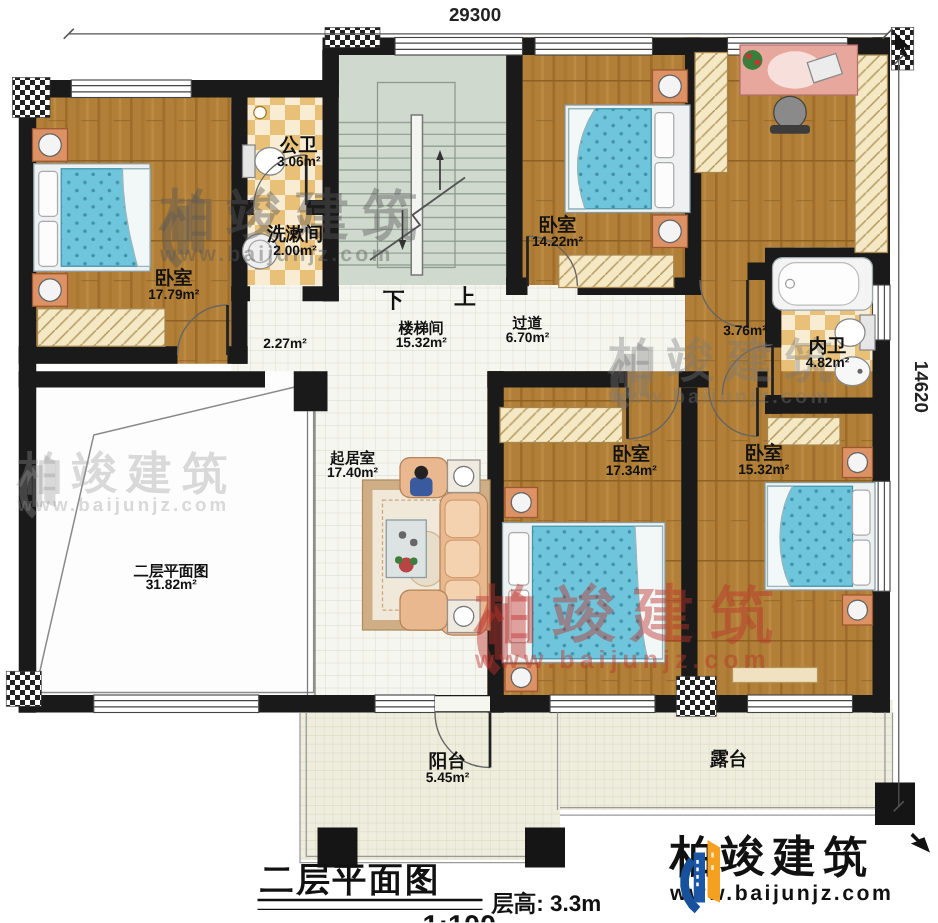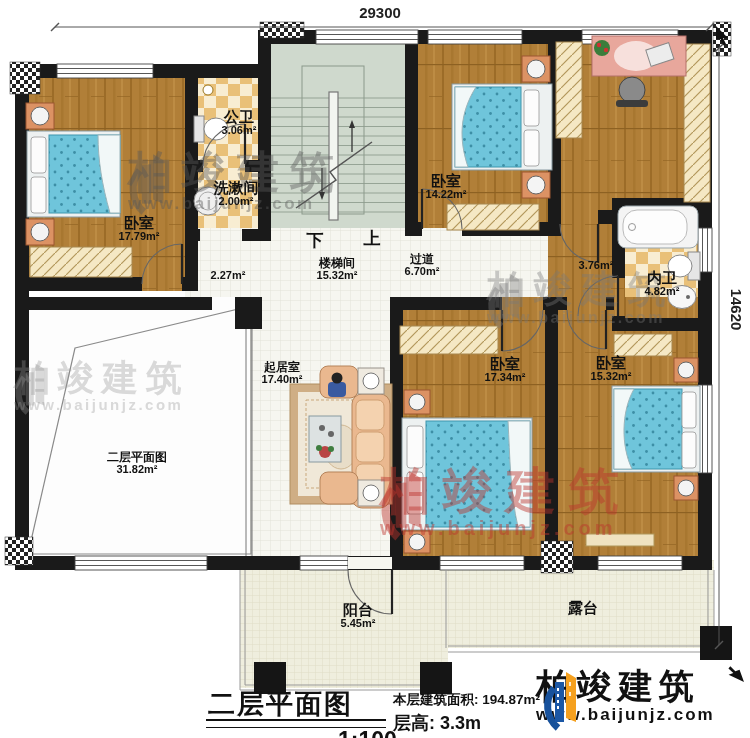--- a/index.html
+++ b/index.html
@@ -478,21 +478,20 @@
       </svg>
     <span class="wmtxt">
         <span class="wmbig">柏竣建筑</span>
         <span class="wmurl">www.baijunjz.com</span>
       </span>
   </div>
 
   <div class="cap-title">二层平面图</div>
   <div class="cap-underline"></div>
   <div class="cap-scale">1:100</div>
-  <div class="cap-info1">本层建筑面积: 194.87m²</div>
   <div class="cap-info2">层高: 3.3m</div>
 
   <div class="brand">
     <svg width="52" height="64" viewBox="0 0 40 64">
       <path d="M16 60 C4 50 2 32 12 20" stroke="#17519b" stroke-width="7" fill="none"></path>
       <rect x="13" y="14" width="9" height="40" fill="#1b57a5"></rect>
       <rect x="15" y="20" width="2" height="3" fill="#fff"></rect>
         <rect x="15" y="26" width="2" height="3" fill="#fff"></rect>
       <rect x="15" y="32" width="2" height="3" fill="#fff"></rect>
         <rect x="15" y="38" width="2" height="3" fill="#fff"></rect>

